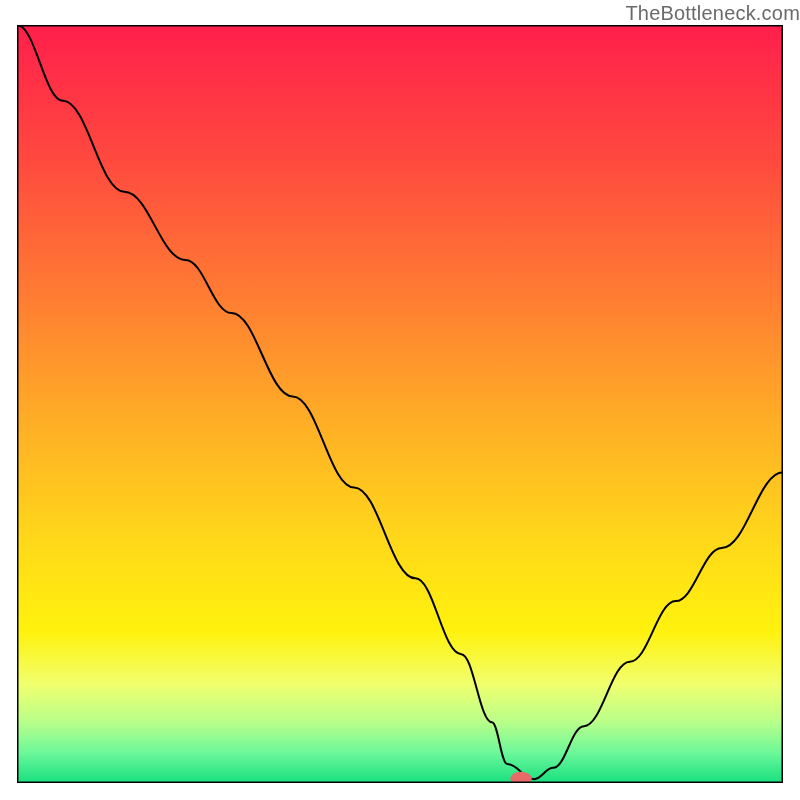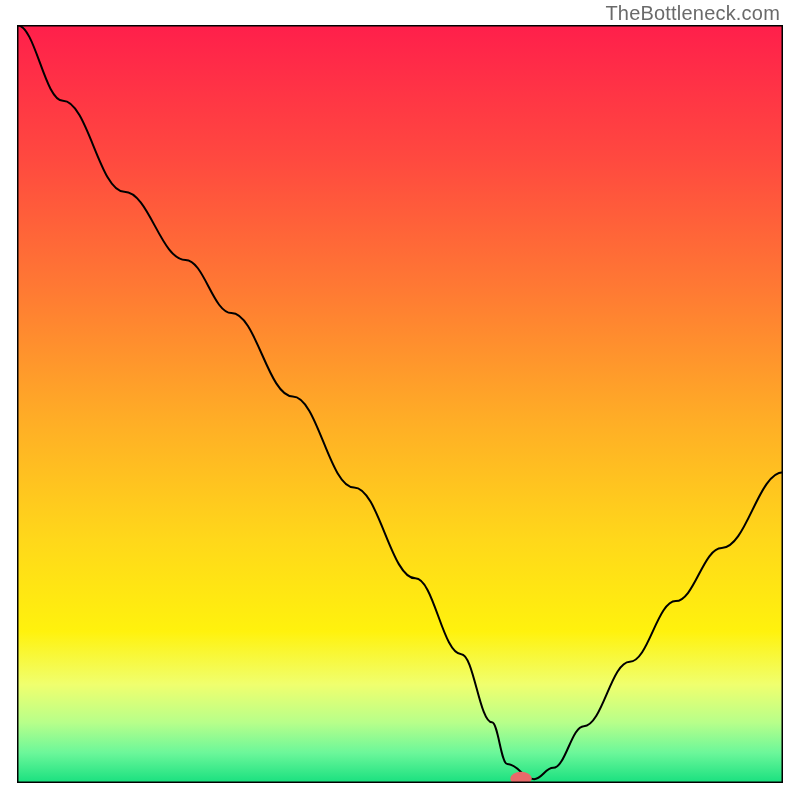--- a/index.html
+++ b/index.html
@@ -7,21 +7,21 @@
     padding: 0;
     width: 800px;
     height: 800px;
     background: #ffffff;
     overflow: hidden;
     font-family: Arial, Helvetica, sans-serif;
   }
   .watermark {
     position: absolute;
     top: 2px;
-    right: 20px;
+    right: 0;
     font-size: 20px;
     color: #6a6a6a;
     letter-spacing: 0.2px;
   }
   .chart-wrap {
     position: absolute;
     left: 17px;
     top: 25px;
     width: 766px;
     height: 758px;

